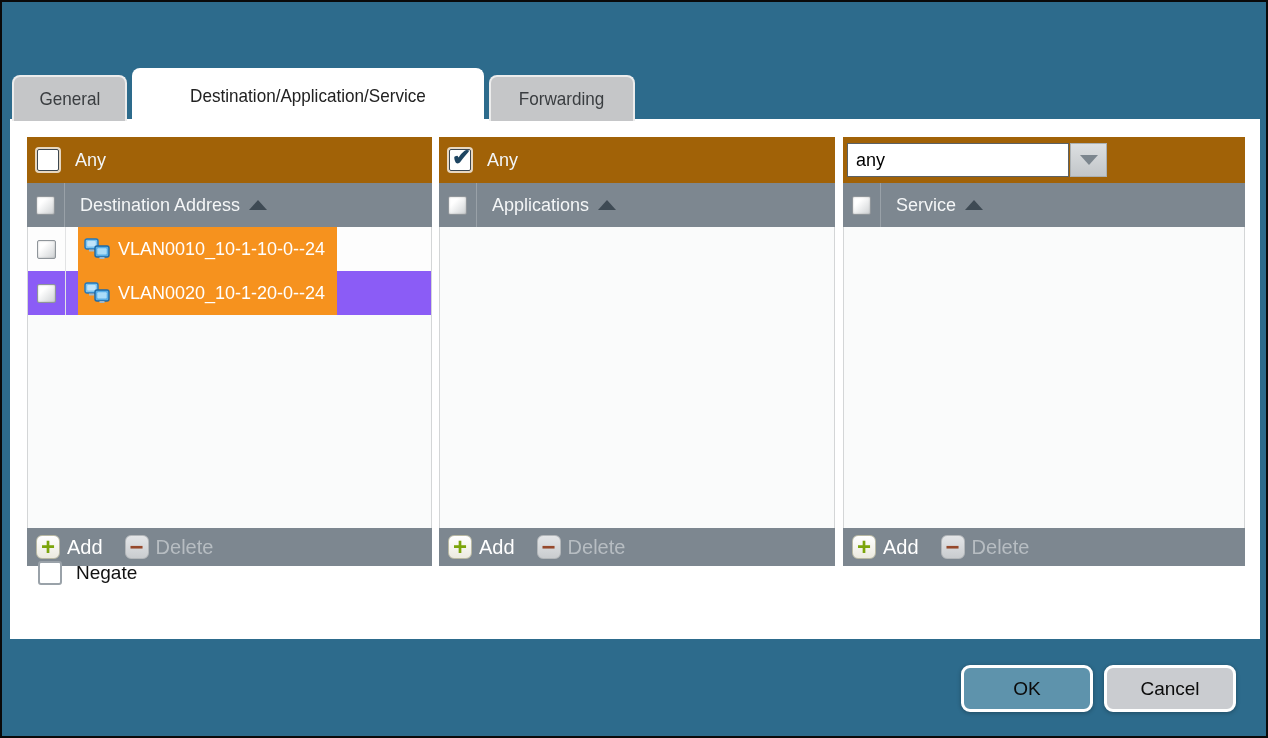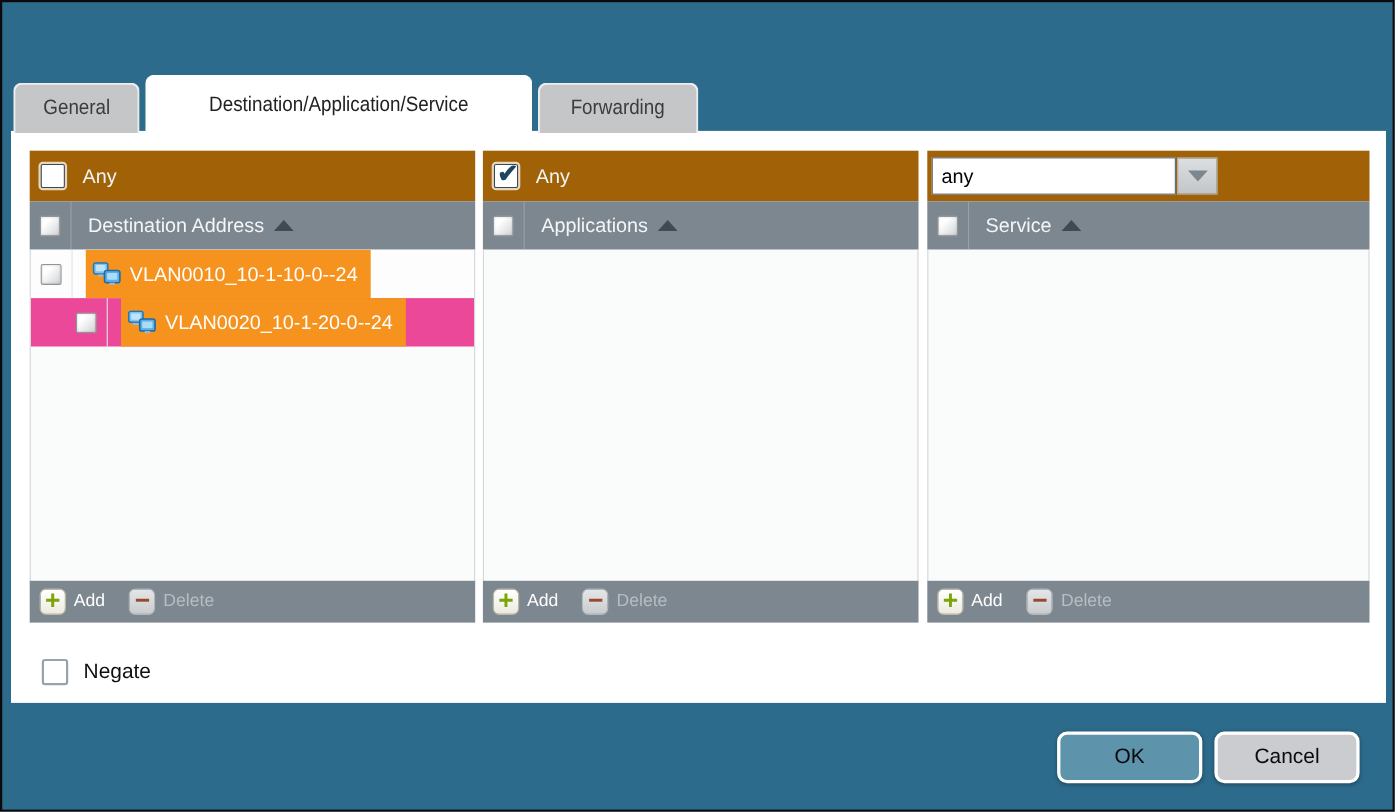--- a/index.html
+++ b/index.html
@@ -119,21 +119,21 @@
     border-bottom: 10px solid #3e4a54;
   }
 
   
   .col-body {
     flex: 1; background: #fafbfb; overflow: hidden;
     border-left: 1px solid #d4d6d7; border-right: 1px solid #d4d6d7;
   }
   .list-row { height: 44px; display: flex; align-items: center; }
   .list-row.odd { background: #fdfdfd; }
-  .list-row.even { background: #ec4899; padding-left: 32px; }
+  .list-row.even { background: #8b5cf6; }
   .row-cb-cell {
     width: 38px; height: 100%; display: flex; align-items: center;
     padding-left: 9px; border-right: 1px solid #e2e3e4; flex: none;
   }
   .addr-chip {
     margin-left: 12px; height: 44px; background: #f6921e;
     display: flex; align-items: center; padding: 0 12px 0 6px;
     color: #ffffff; font-size: 18px; white-space: nowrap;
   }
   .addr-chip .net-icon { margin-right: 8px; flex: none; }
@@ -150,28 +150,28 @@
   }
   .add-icon {
     background: linear-gradient(#ffffff, #eceadf); border: 1px solid #b9b9a4;
     color: #7ca50b; font-size: 24px; line-height: 20px;
   }
   .minus-icon {
     background: linear-gradient(#e4e6e8, #c9cccf); border: 1px solid #b3b7ba;
     color: #96492c; font-size: 24px; line-height: 20px;
   }
   .footer-btn { display: flex; align-items: center; cursor: pointer; }
-  .footer-btn .btn-label { font-size: 16px; margin-left: 7px; }
+  .footer-btn .btn-label { font-size: 20px; margin-left: 7px; }
   .add-btn .btn-label { color: #ffffff; }
   .delete-btn { margin-left: 22px; cursor: default; }
   .delete-btn .btn-label { color: #b7bdc2; }
 
   
   .negate-row {
-    position: absolute; left: 28px; top: 480px;
+    position: absolute; left: 28px; top: 442px;
     display: flex; align-items: center;
   }
   .cb-negate {
     width: 24px; height: 24px; background: #ffffff;
     border: 2px solid #9aa2a9; border-radius: 3px; cursor: pointer; flex: none;
   }
   .negate-label { margin-left: 14px; color: #111; font-size: 19px; }
 
   
   .dialog-actions { position: absolute; right: 30px; bottom: 24px; display: flex; }

